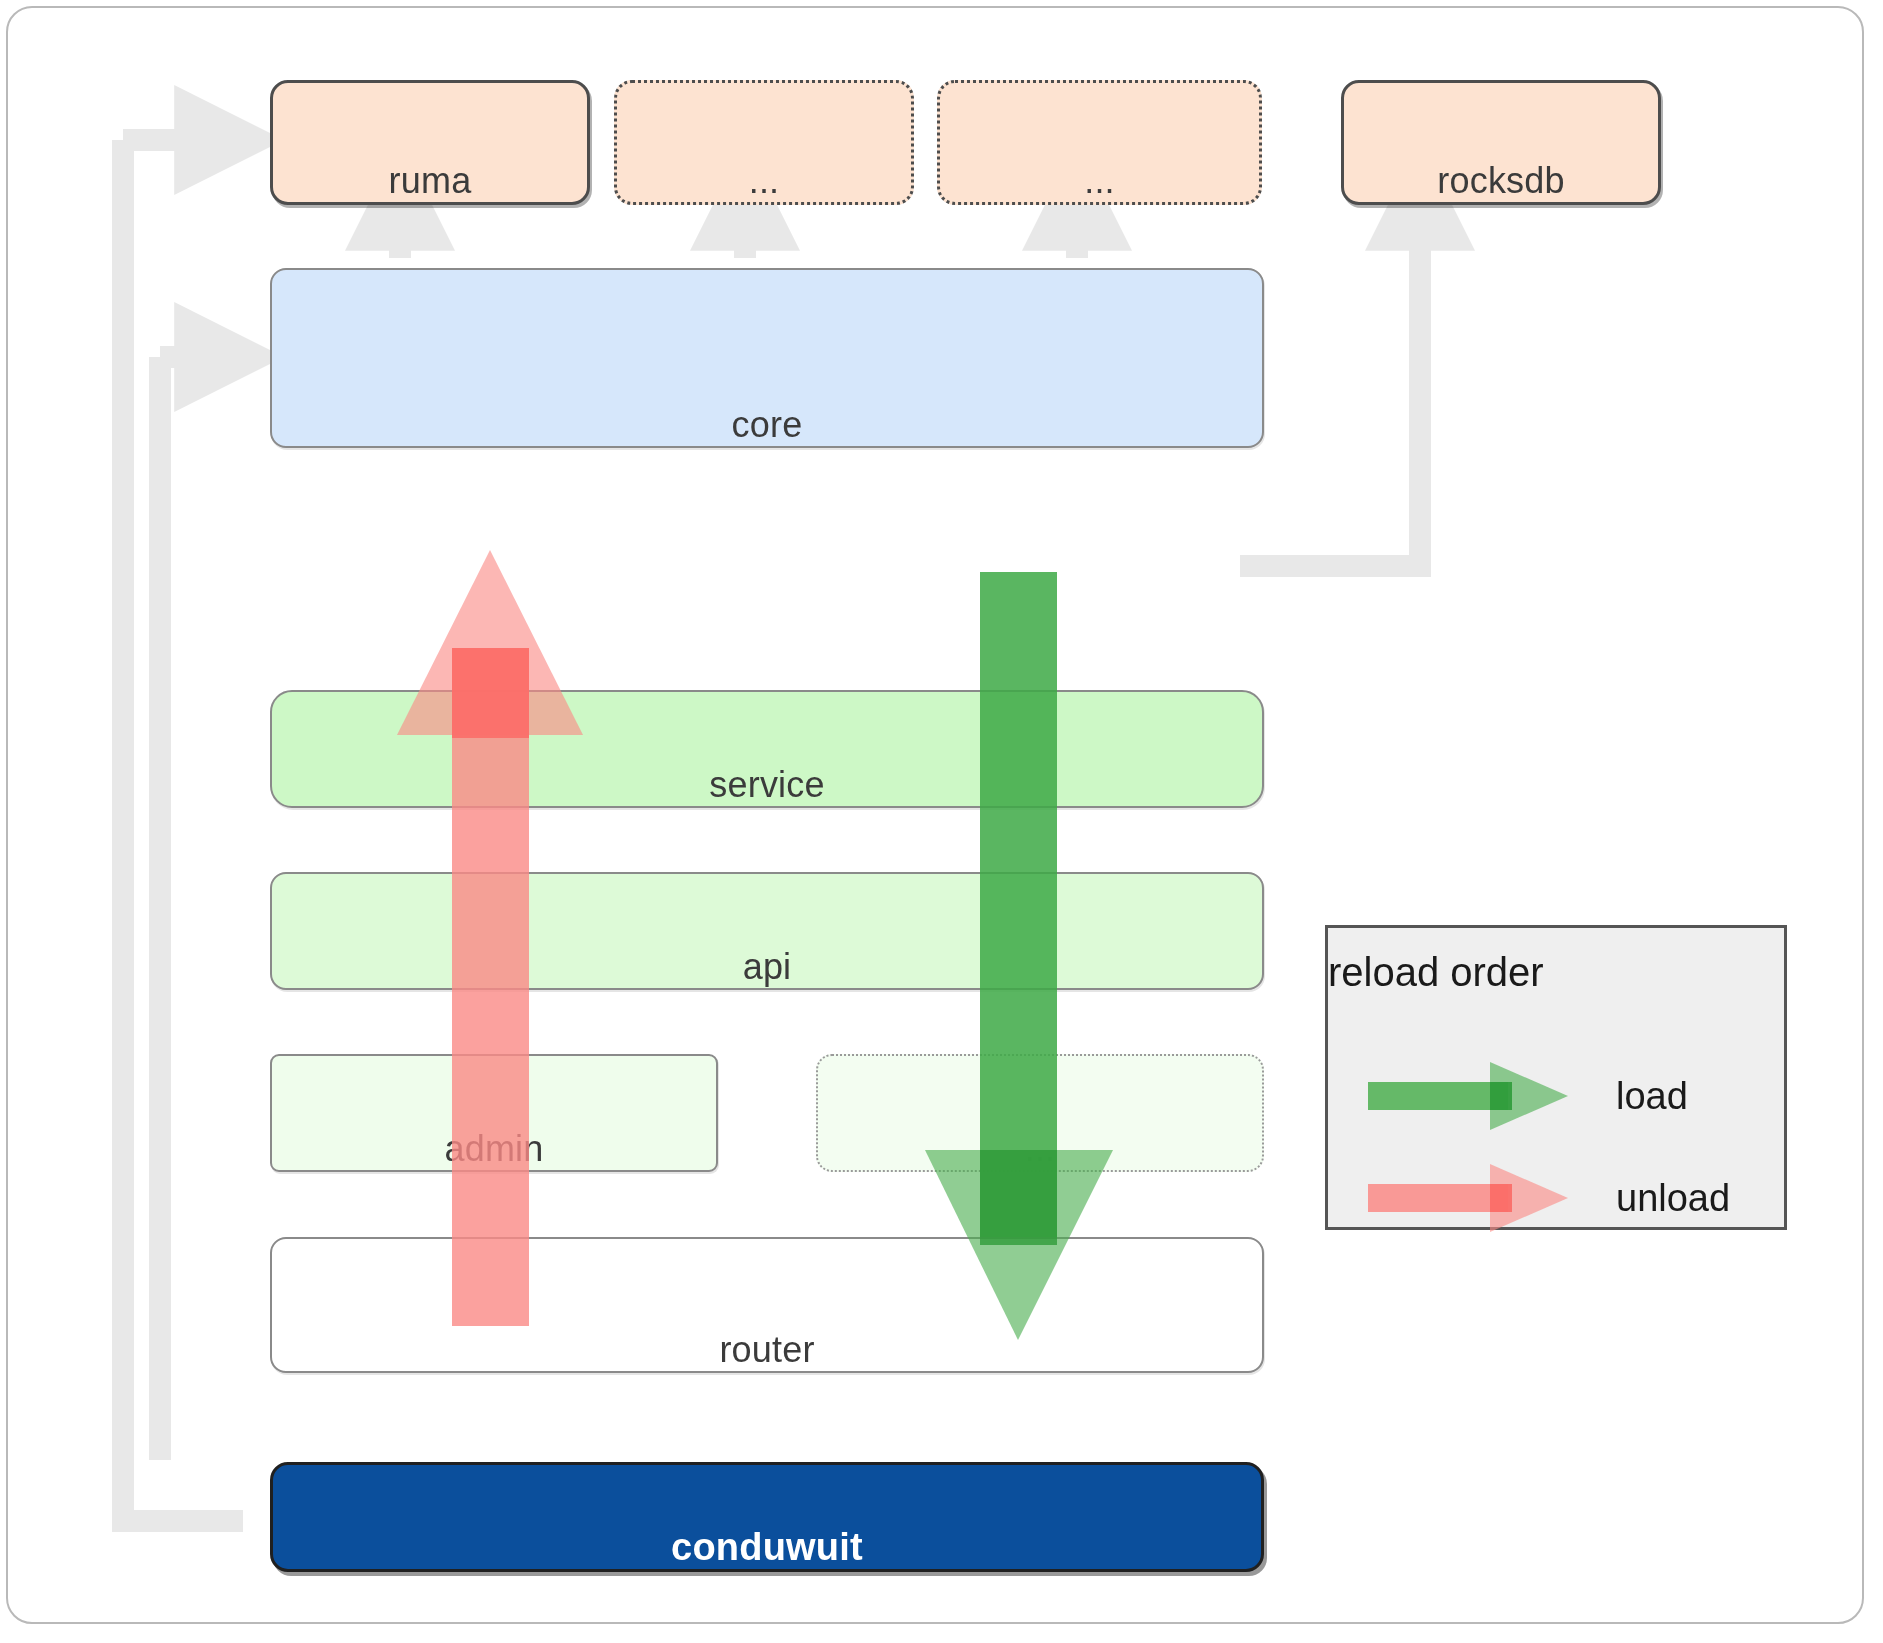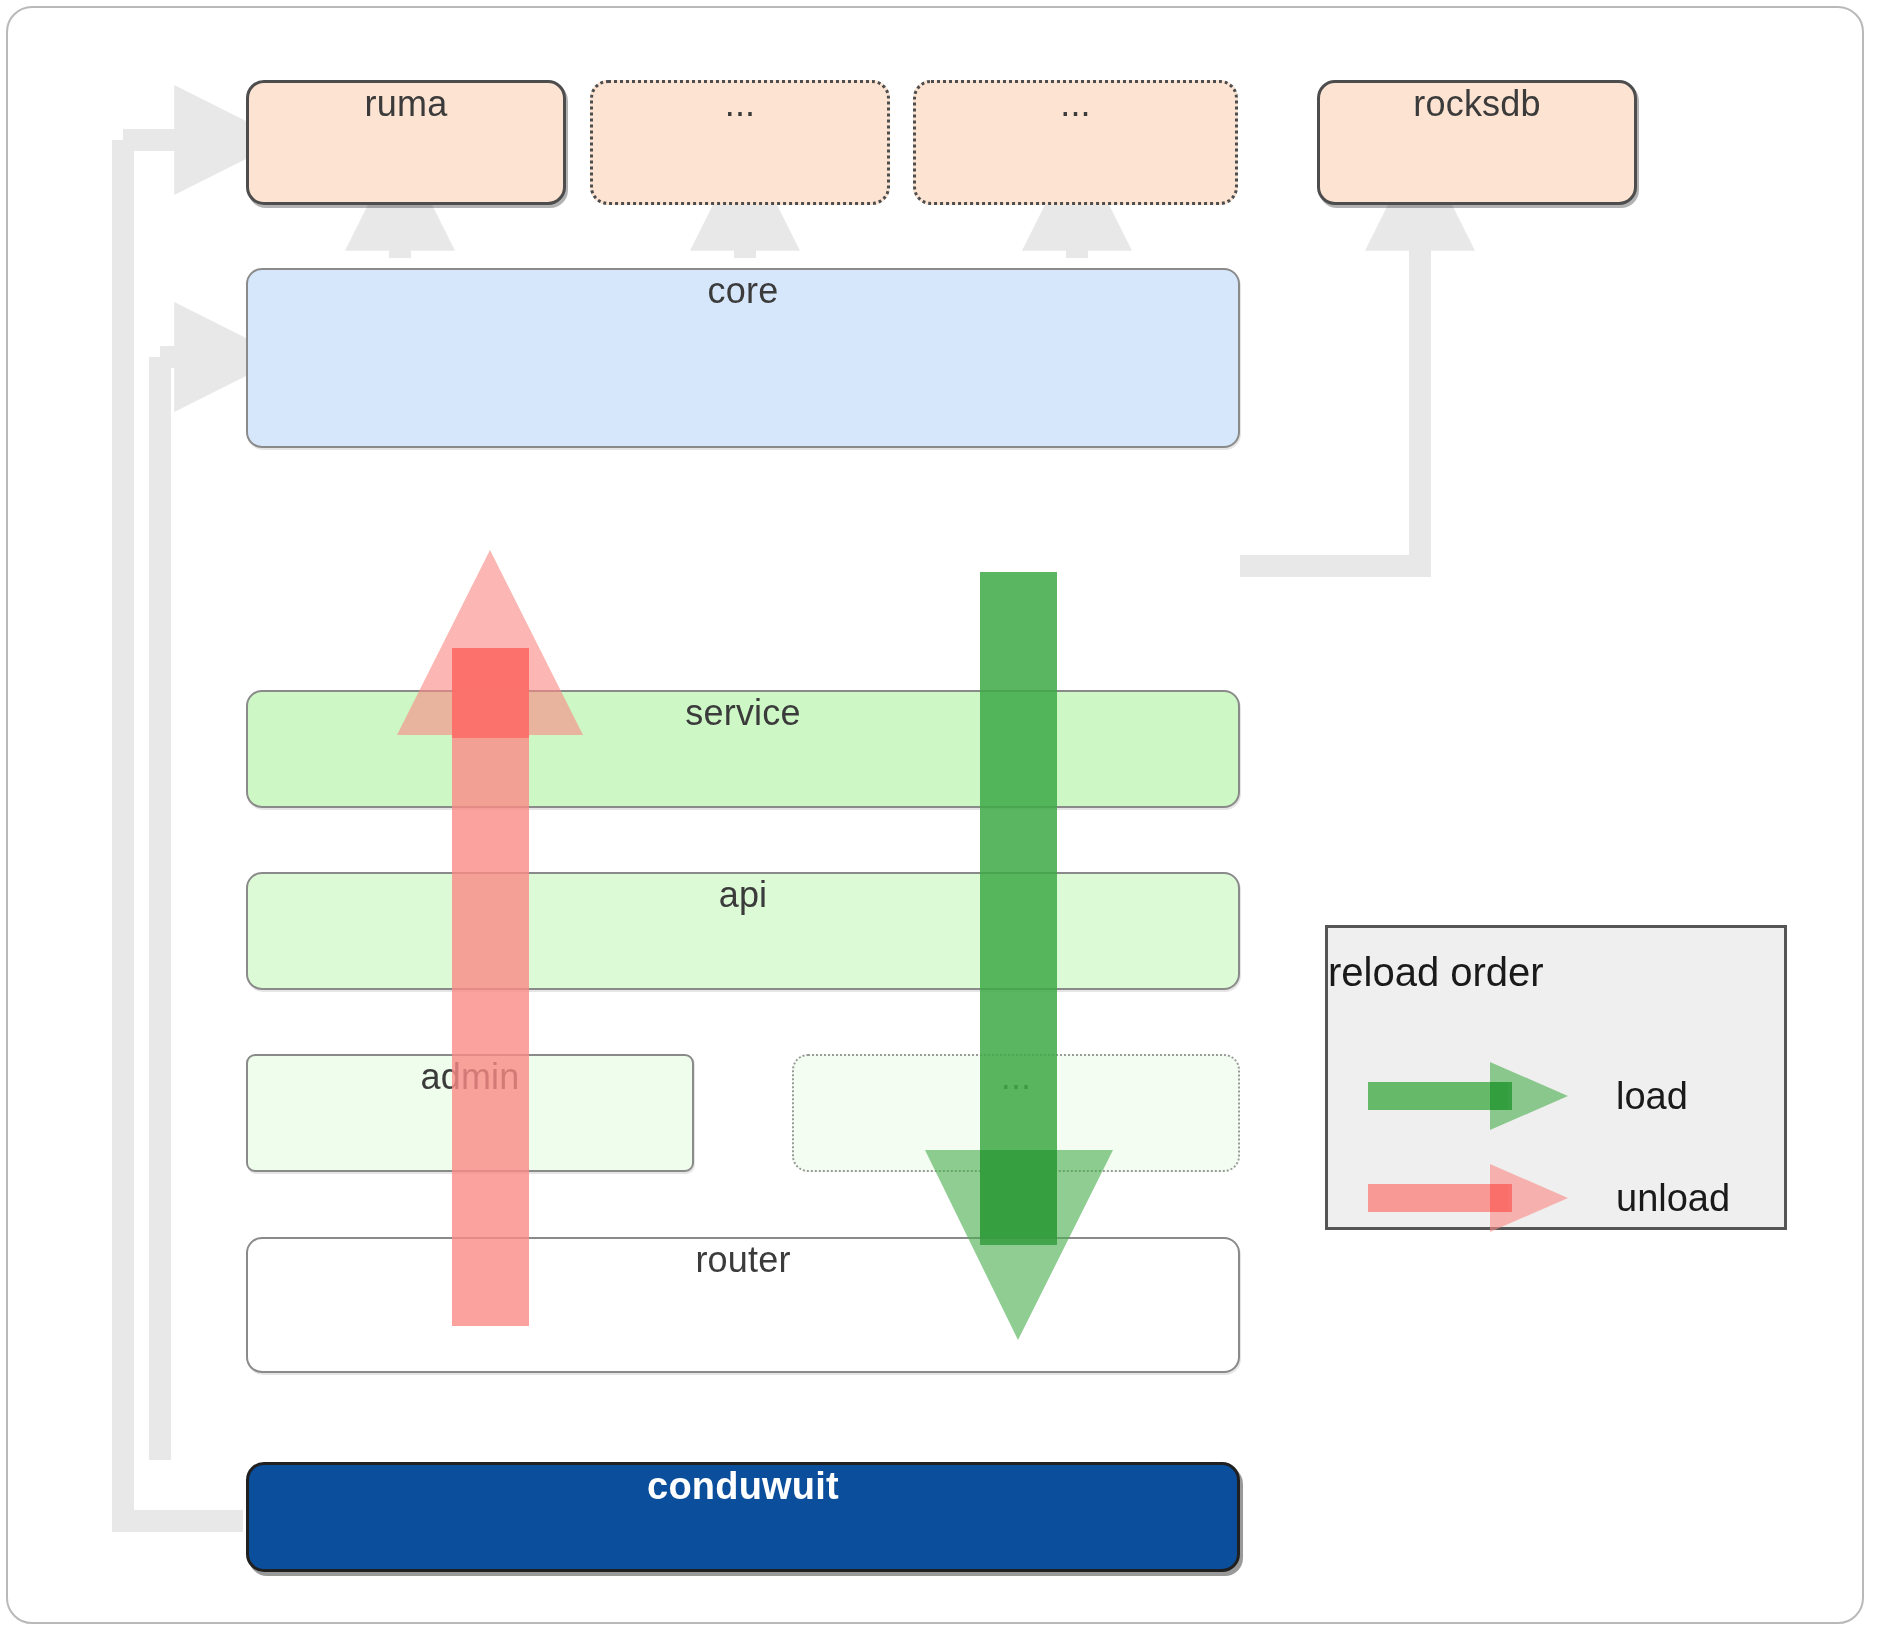--- a/index.html
+++ b/index.html
@@ -23,26 +23,27 @@
     border: 2px solid #b9b9b9;
     border-radius: 26px;
     box-sizing: border-box;
     background: #ffffff;
   }
 
   .node {
     position: absolute;
     box-sizing: border-box;
     display: flex;
-    align-items: flex-start;
+    align-items: flex-end;
     justify-content: center;
     border-radius: 14px;
     font-size: 36px;
     color: #3b3b3b;
     letter-spacing: .2px;
+    margin-left: 24px;
   }
   .node .label { pointer-events: none; }
 
   
   .dep {
     background: #fde3d1;
     border: 3px solid #4d4d4d;
     border-radius: 18px;
     box-shadow: 2px 3px 0 rgba(0,0,0,.30);
   }
@@ -168,21 +169,21 @@
 
   <div class="node dep" style="left:1317px; top:80px; width:320px; height:125px;">
     <span class="label">rocksdb</span>
   </div>
 
   <div class="node layer l-core" style="left:246px; top:268px; width:994px; height:180px;">
     <span class="label">core</span>
   </div>
 
 
-  <div class="node layer l-service" style="left:246px; top:690px; width:994px; height:118px;">
+  <div class="node layer l-service" style="left:246px; top:690px; width:994px; height:118px;border-radius:22px;">
     <span class="label">service</span>
   </div>
 
   <div class="node layer l-api" style="left:246px; top:872px; width:994px; height:118px;">
     <span class="label">api</span>
   </div>
 
   <div class="node layer l-admin" style="left:246px; top:1054px; width:448px; height:118px;border-radius:9px;">
     <span class="label">admin</span>
   </div>

